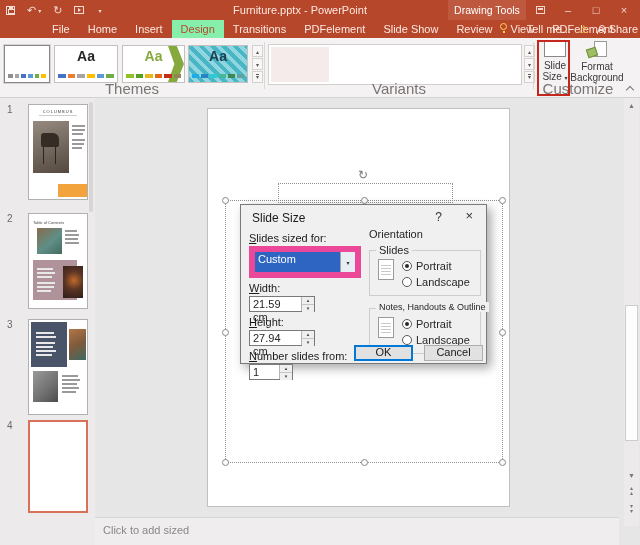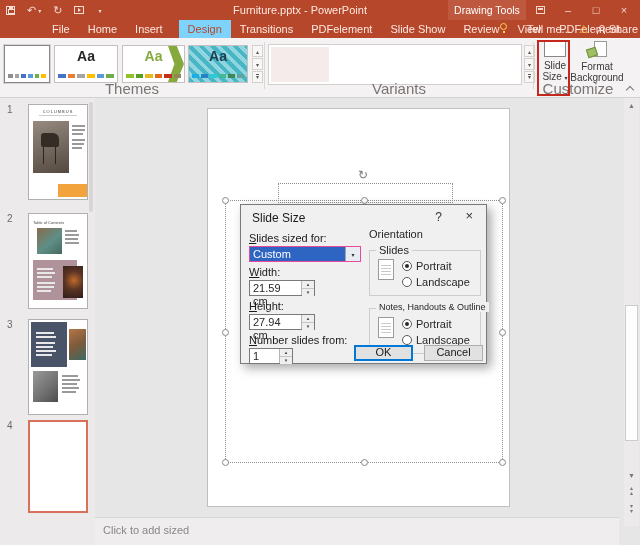--- a/index.html
+++ b/index.html
@@ -20,21 +20,21 @@
   .dt-bg { position:absolute; left:448px; top:0; width:78px; height:20px; background:rgba(255,255,255,.10); }
   .dt-label { position:absolute; left:448px; top:0; width:78px; height:36px; line-height:20px; text-align:center; font-size:10.5px; color:#fff; }
   .winbtns { position:absolute; right:2px; top:0; height:20px; display:flex; }
   .winbtn { width:28px; height:20px; display:flex; align-items:center; justify-content:center; color:#f0d8d0; font-size:11px; }
   .ribopt-shape { width:9px; height:8px; border:1px solid #f0d8d0; position:relative; }
   .ribopt-shape:after { content:""; position:absolute; left:1px; top:1px; width:5px; height:2px; background:#f0d8d0; }
 
   
   .tabrow { position:absolute; left:0; top:20px; width:640px; height:18px; background:#b7472a; display:flex; align-items:stretch;padding-left:43px; }
   .tab { color:#fbe8e2; padding:0 9px; line-height:18px; font-size:11px; white-space:nowrap; }
-  .tab.active { background:#7dd3fc; color:#b7472a;margin-left:7px; }
+  .tab.active { background:#86efac; color:#b7472a; }
   .tabrow-right { position:absolute; right:2px; top:0; height:18px; display:flex; align-items:center; gap:8px; color:#fbe8e2; }
   .bulb { width:7px; height:7px; border:1px solid #ffd34d; border-radius:50%; position:relative; }
   .bulb:after { content:""; position:absolute; left:2px; top:7px; width:2px; height:2px; background:#ffd34d; }
   .warn { color:#f5b73d; font-size:11px; }
   .person { width:8px; height:8px; position:relative; }
   .person:before { content:""; position:absolute; left:2px; top:0; width:4px; height:4px; border-radius:50%; border:1px solid #fbe8e2; }
   .person:after { content:""; position:absolute; left:0; bottom:-1px; width:6px; height:3px; border:1px solid #fbe8e2; border-bottom:none; border-radius:3px 3px 0 0; }
 
   
   .ribbon { position:absolute; left:0; top:38px; width:640px; height:60px; background:#f4f2f3; border-bottom:1px solid #d5d1cf; }
@@ -114,21 +114,21 @@
   .notes { position:absolute; left:95px; top:419px; width:524px; height:28px; background:#efedee; border-top:1px solid #d8d6d4; }
   .notes-text { position:absolute; left:8px; top:6px; color:#8a8886; font-size:11px; }
 
   
   .dlg { position:absolute; left:240px; top:204px; width:247px; height:160px; background:#f1f0f0; border:1px solid #7a7a7a; box-shadow:4px 4px 10px rgba(0,0,0,.35); z-index:10; font-size:11px; }
   .dlg-title { position:absolute; left:11px; top:6px; font-size:12px; color:#1a1a1a; }
   .dlg-help { position:absolute; right:44px; top:5px; color:#333; font-size:12px; }
   .dlg-close { position:absolute; right:13px; top:3px; color:#333; font-size:13px; }
   .dcol-l { position:absolute; left:8px; top:23px; width:114px; }
   .dlbl { margin-top:4px; color:#1a1a1a; }
-  .combo { margin-top:2px; width:112px; height:16px; border:1px solid #ec4899; display:flex; background:#a21caf; }
+  .combo { margin-top:2px; width:112px; height:32px; border:6px solid #ec4899; display:flex; background:#a21caf; }
   .combo-val { flex:1; background:#2e64c2; color:#fff; padding:1px 3px; line-height:13px; overflow:hidden; }
   .combo-arrow { width:15px; background:#e8ecf3; border-left:1px solid #a5a5a5; display:flex; align-items:center; justify-content:center; font-size:6px; color:#333; }
   .spin { margin-top:2px; height:16px; border:1px solid #7a7a7a; display:flex; background:#fff; }
   .spin.w64 { width:66px; } .spin.w44 { width:44px; }
   .spin-val { flex:1; padding:1px 3px; line-height:13px; }
   .spin-arrows { width:13px; border-left:1px solid #b5b5b5; display:flex; flex-direction:column; }
   .spin-arrows span { flex:1; font-size:5px; color:#444; text-align:center; line-height:7px; background:#efefef; }
   .spin-arrows span + span { border-top:1px solid #c5c5c5; }
   .dcol-r { position:absolute; left:128px; top:23px; width:112px; }
   .gbox { position:relative; margin-top:10px; border:1px solid #cfcccb; height:46px; }

